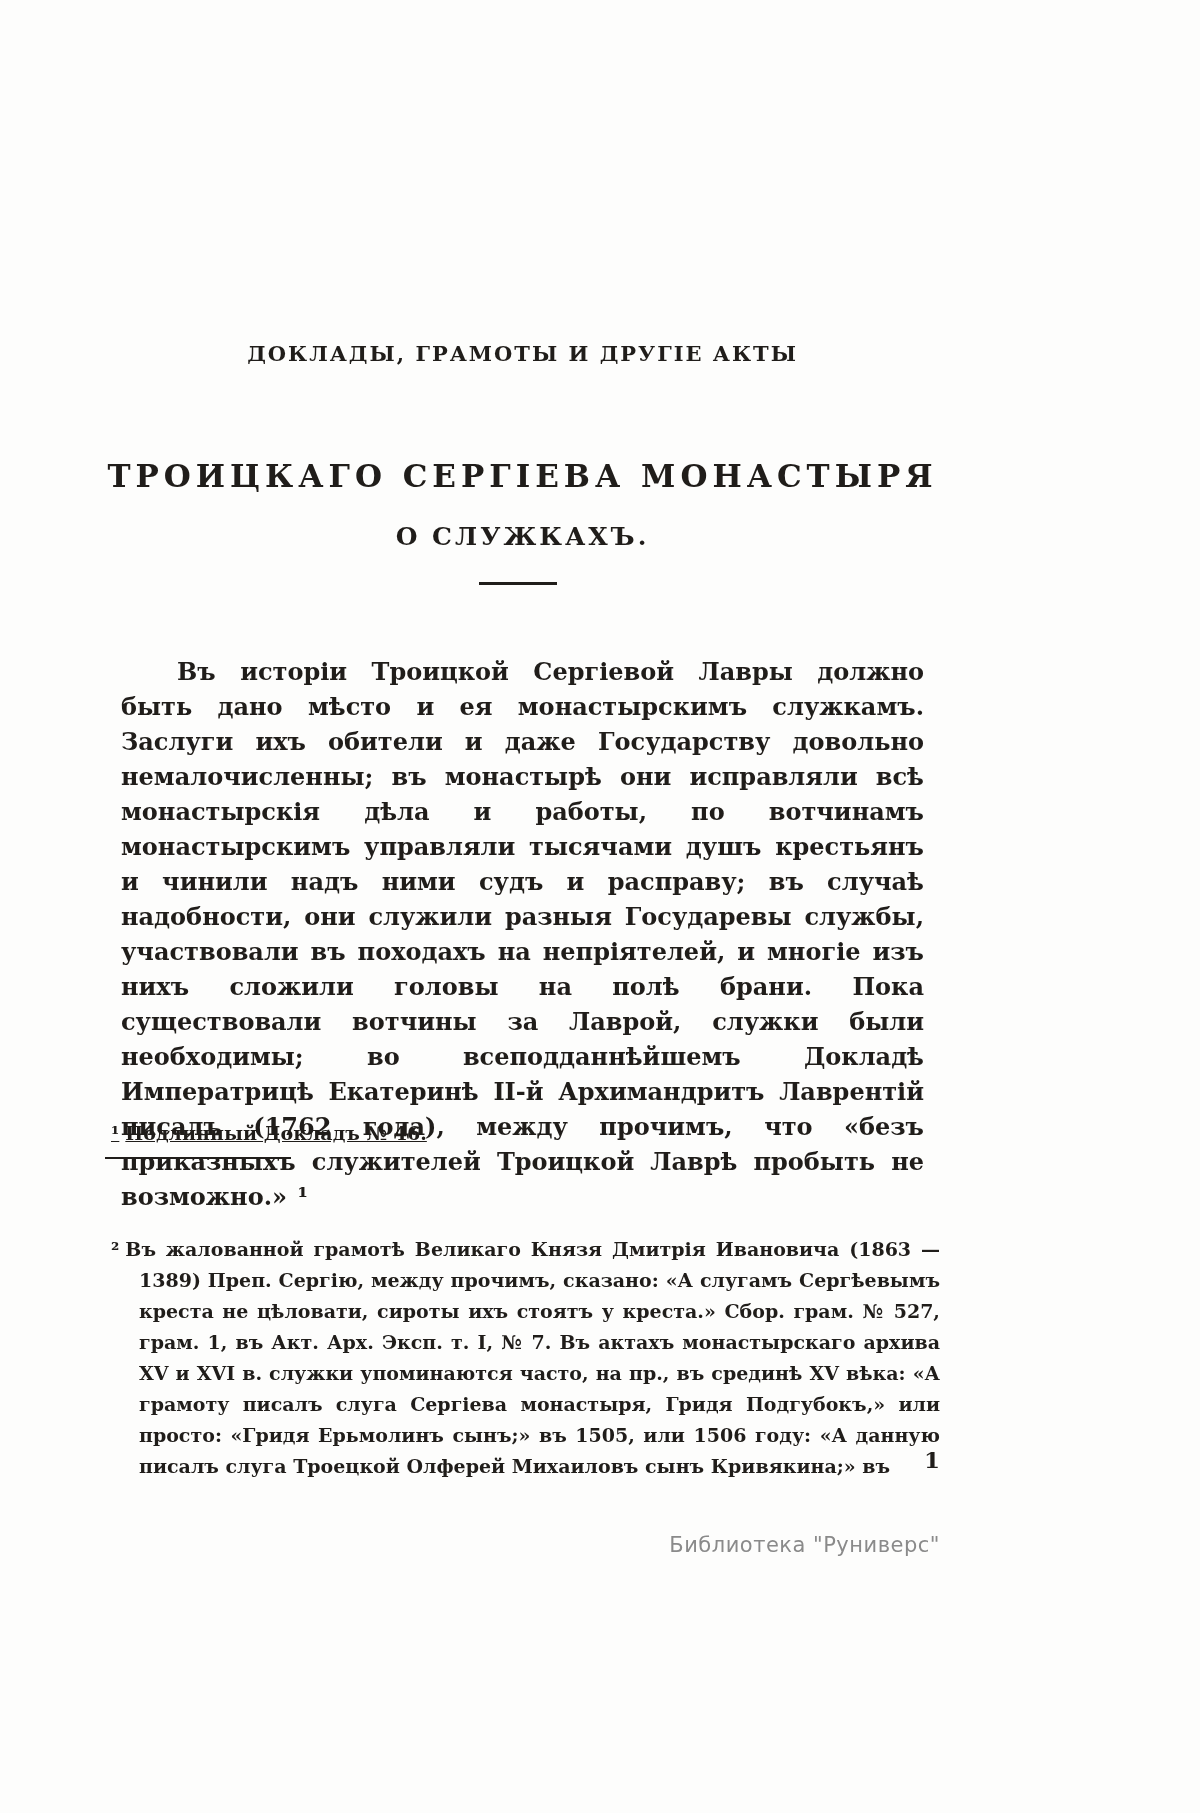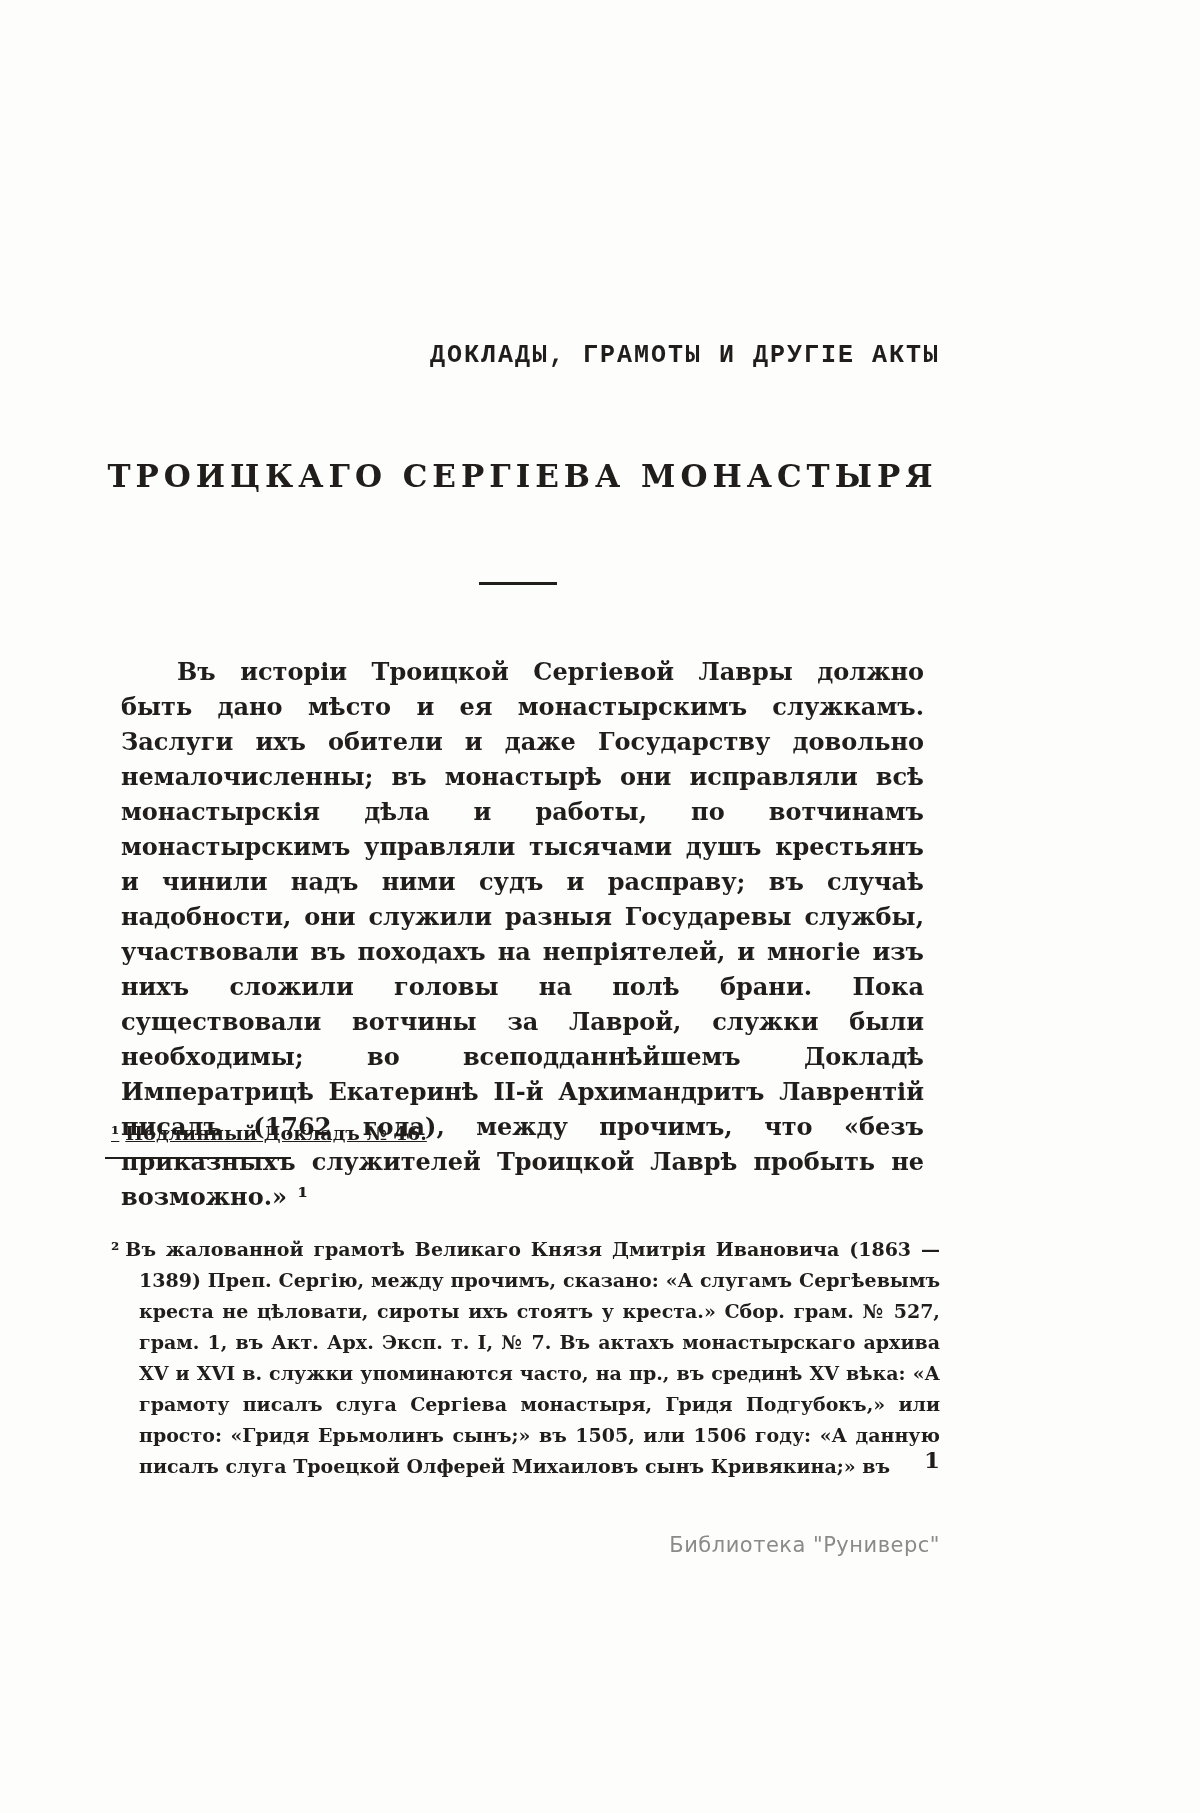--- a/index.html
+++ b/index.html
@@ -18,26 +18,25 @@
     height: 1813px;
     background: #fdfdfc;
     color: #201d1a;
     overflow: hidden;
   }
   .header-title {
     position: absolute;
     top: 341px;
     left: 105px;
     width: 835px;
-    text-align: right;
-    font-size: 25px;
+    text-align: center;
+    font-size: 21px;
     font-weight: bold;
     letter-spacing: 2px;
     white-space: nowrap;
-    font-family: Liberation Mono, monospace;
   }
   .main-title {
     position: absolute;
     top: 458px;
     left: 105px;
     width: 835px;
     text-align: center;
     font-size: 31px;
     font-weight: bold;
     letter-spacing: 5px;
@@ -128,20 +127,21 @@
 </style>
 </head>
 <body>
 
 <div class="page">
 
   <div class="header-title">ДОКЛАДЫ, ГРАМОТЫ И ДРУГІЕ АКТЫ</div>
 
   <div class="main-title">ТРОИЦКАГО СЕРГІЕВА МОНАСТЫРЯ</div>
 
+  <div class="subtitle">О СЛУЖКАХЪ.</div>
 
   <div class="divider"></div>
 
   <div class="body-text">
     <p>Въ исторіи Троицкой Сергіевой Лавры должно быть дано мѣсто и ея монастырскимъ служкамъ. Заслуги ихъ обители и даже Государству довольно немалочисленны; въ монастырѣ они исправляли всѣ монастырскія дѣла и работы, по вотчинамъ монастырскимъ управляли тысячами душъ крестьянъ и чинили надъ ними судъ и расправу; въ случаѣ надобности, они служили разныя Государевы службы, участвовали въ походахъ на непріятелей, и многіе изъ нихъ сложили головы на полѣ брани. Пока существовали вотчины за Лаврой, служки были необходимы; во всеподданнѣйшемъ Докладѣ Императрицѣ Екатеринѣ II-й Архимандритъ Лаврентій писалъ (1762 года), между прочимъ, что «безъ приказныхъ служителей Троицкой Лаврѣ пробыть не возможно.» ¹</p>
   </div>
 
   <div class="fn-rule"></div>
 
   <div class="footnote footnote-1">

